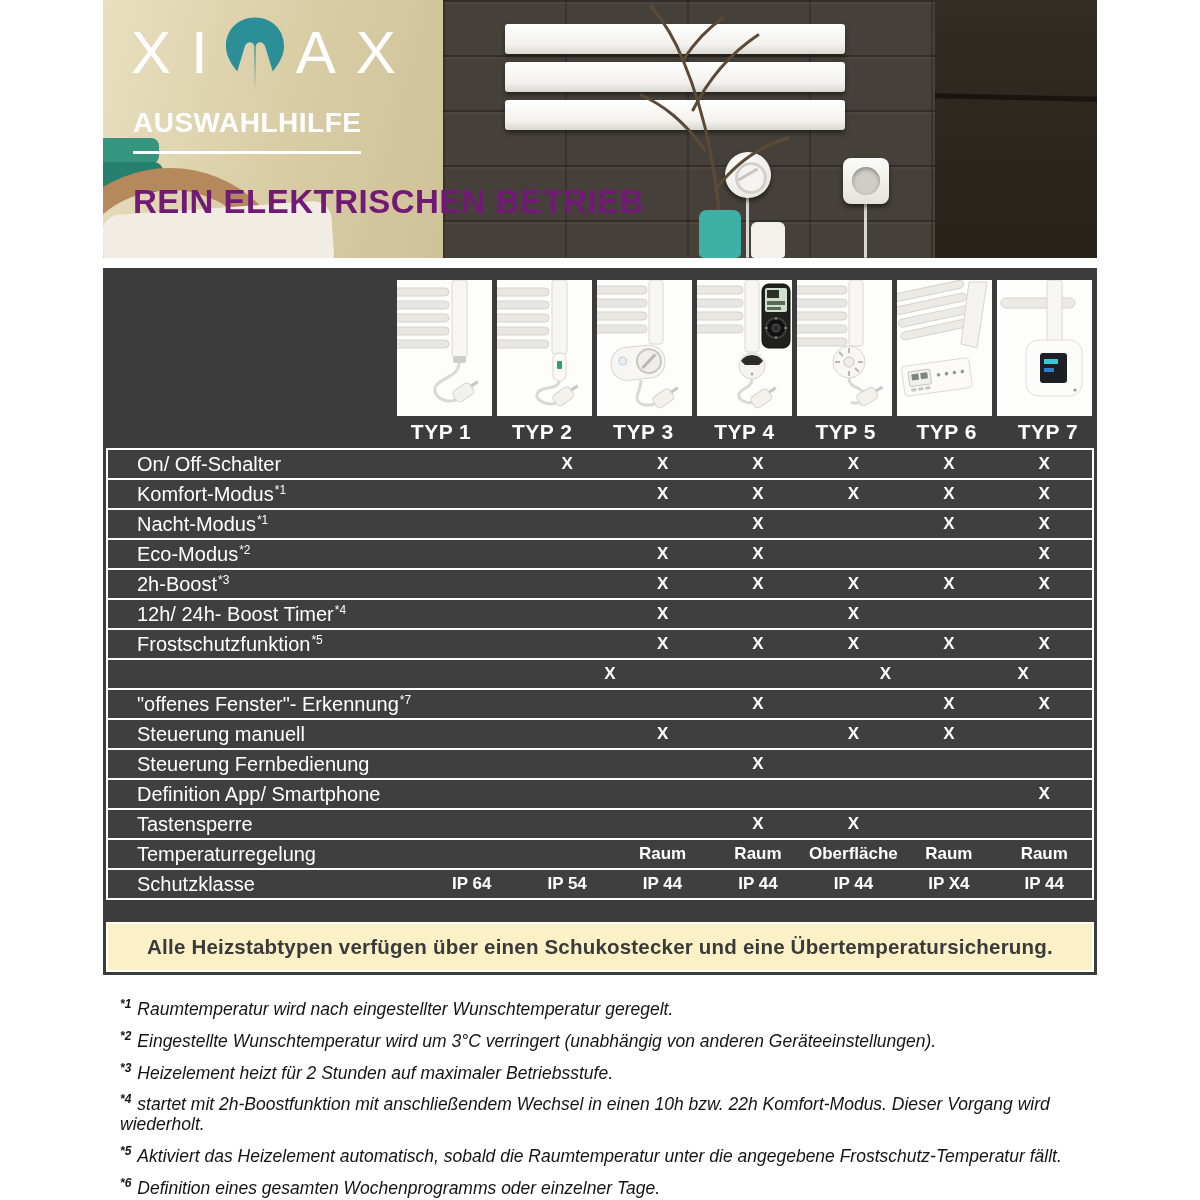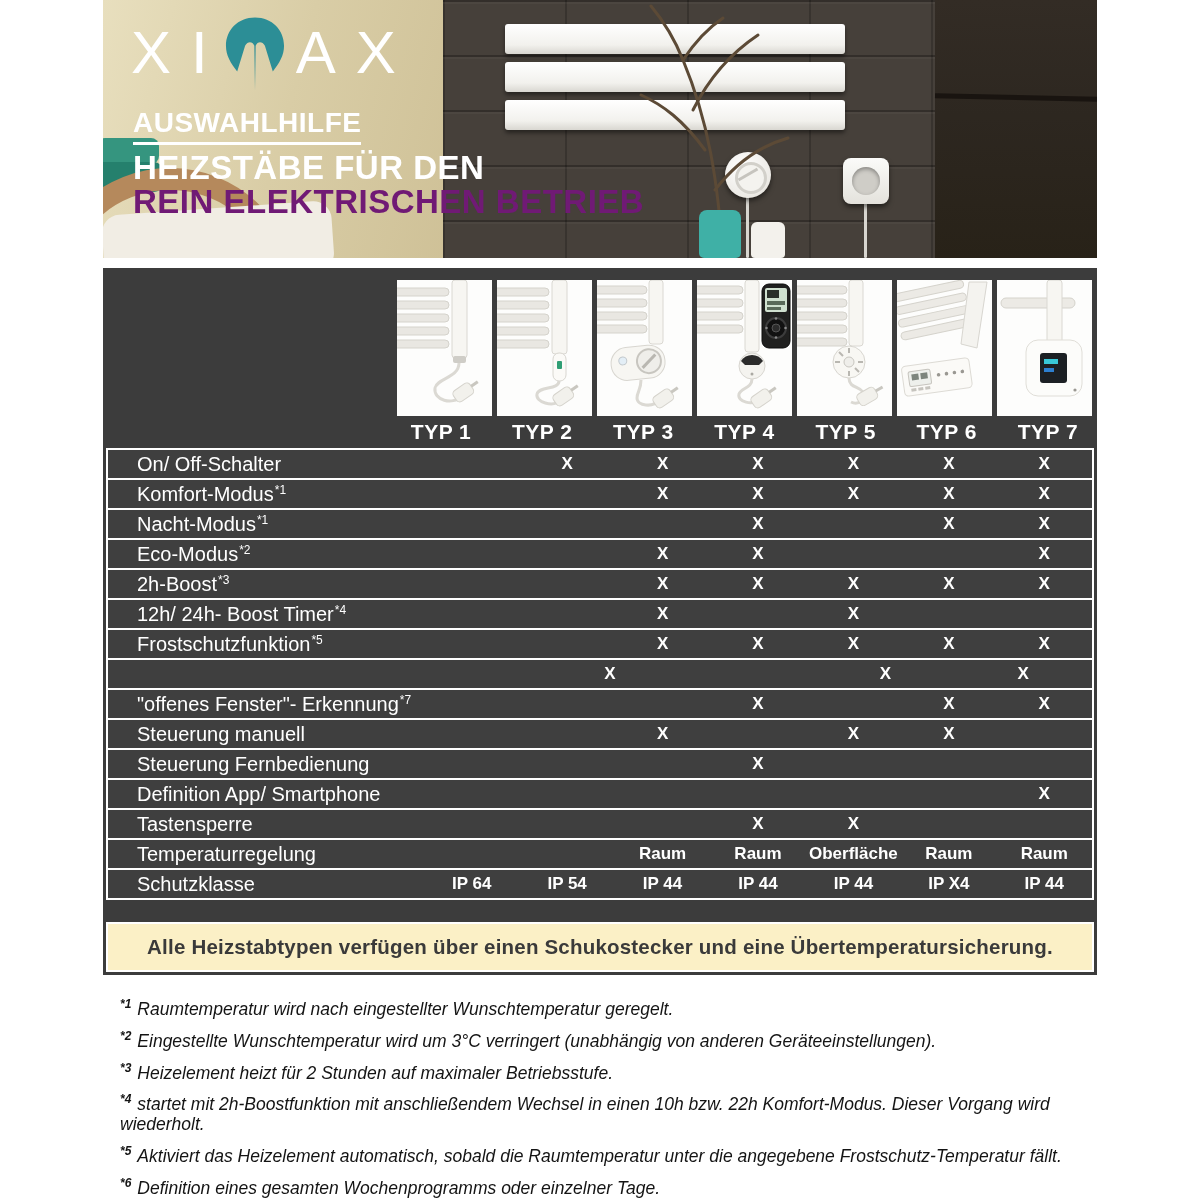--- a/index.html
+++ b/index.html
@@ -37,21 +37,21 @@
   .socket-hole{position:absolute;left:9px;top:9px;width:28px;height:28px;border-radius:50%;
                background:#cfcdc7;box-shadow:inset 0 2px 4px rgba(0,0,0,.35);}
   .vase-teal{position:absolute;left:596px;top:210px;width:42px;height:48px;border-radius:8px 8px 5px 5px;background:#3fb0a6;}
   .vase-white{position:absolute;left:648px;top:222px;width:34px;height:36px;border-radius:6px 6px 4px 4px;background:#f3f1ec;}
   .branch-svg{position:absolute;left:430px;top:0;width:300px;height:258px;}
 
   .logo{position:absolute;left:28px;top:12px;display:flex;align-items:center;color:#fff;}
   .logo .lt{font-size:60px;line-height:76px;font-weight:400;letter-spacing:20px;}
   .logo-m{width:66px;height:78px;margin:4px 8px 0 -6px;}
   .subtitle{position:absolute;left:30px;top:107px;color:#fff;font-size:28px;font-weight:bold;
-            letter-spacing:.5px;border-bottom:3px solid #fff;padding-bottom:3px;}
+            letter-spacing:.5px;border-bottom:3px solid #fff;padding-bottom:12px;}
   .title1{position:absolute;left:30px;top:149px;color:#fff;font-size:33px;font-weight:bold;letter-spacing:.5px;}
   .title2{position:absolute;left:30px;top:183px;color:#701a75;font-size:33px;font-weight:bold;letter-spacing:.5px;}
 
   
   .panel{position:absolute;left:103px;top:268px;width:994px;height:707px;background:#3c3c3c;}
   .products{position:absolute;left:294px;top:12px;width:695px;height:136px;display:flex;gap:5px;}
   .prod{flex:1;background:#fdfdfc;overflow:hidden;}
   .prod svg{display:block;width:100%;height:100%;}
   .typ-labels{position:absolute;left:294px;top:150px;width:695px;height:28px;display:flex;gap:13px;}
   .typ-label{flex:1;display:flex;align-items:center;justify-content:center;color:#fff;
@@ -121,21 +121,20 @@
     <div class="vase-white"></div>
 
     <div class="logo">
       <span class="lt">XI</span>
       <svg class="logo-m" viewBox="0 0 100 118">
         <path fill="#2c8e96" d="M50,2 C24,2 6,21 6,45 C6,60 13,71 23,84 L35,45 C39,38 46,38 49,45 L50,112 L51,45 C54,38 61,38 65,45 L77,84 C87,71 94,60 94,45 C94,21 76,2 50,2 Z"></path>
       </svg>
       <span class="lt">AX</span>
     </div>
     <div class="subtitle">AUSWAHLHILFE</div>
-    <div class="title1">HEIZSTÄBE FÜR DEN</div>
     <div class="title2">REIN ELEKTRISCHEN BETRIEB</div>
   </div>
 
   <div class="panel">
 
     <div class="products">
 
       <div class="prod">
         <svg viewBox="0 0 95 132">
           <rect width="95" height="132" fill="#fdfdfc"></rect>

